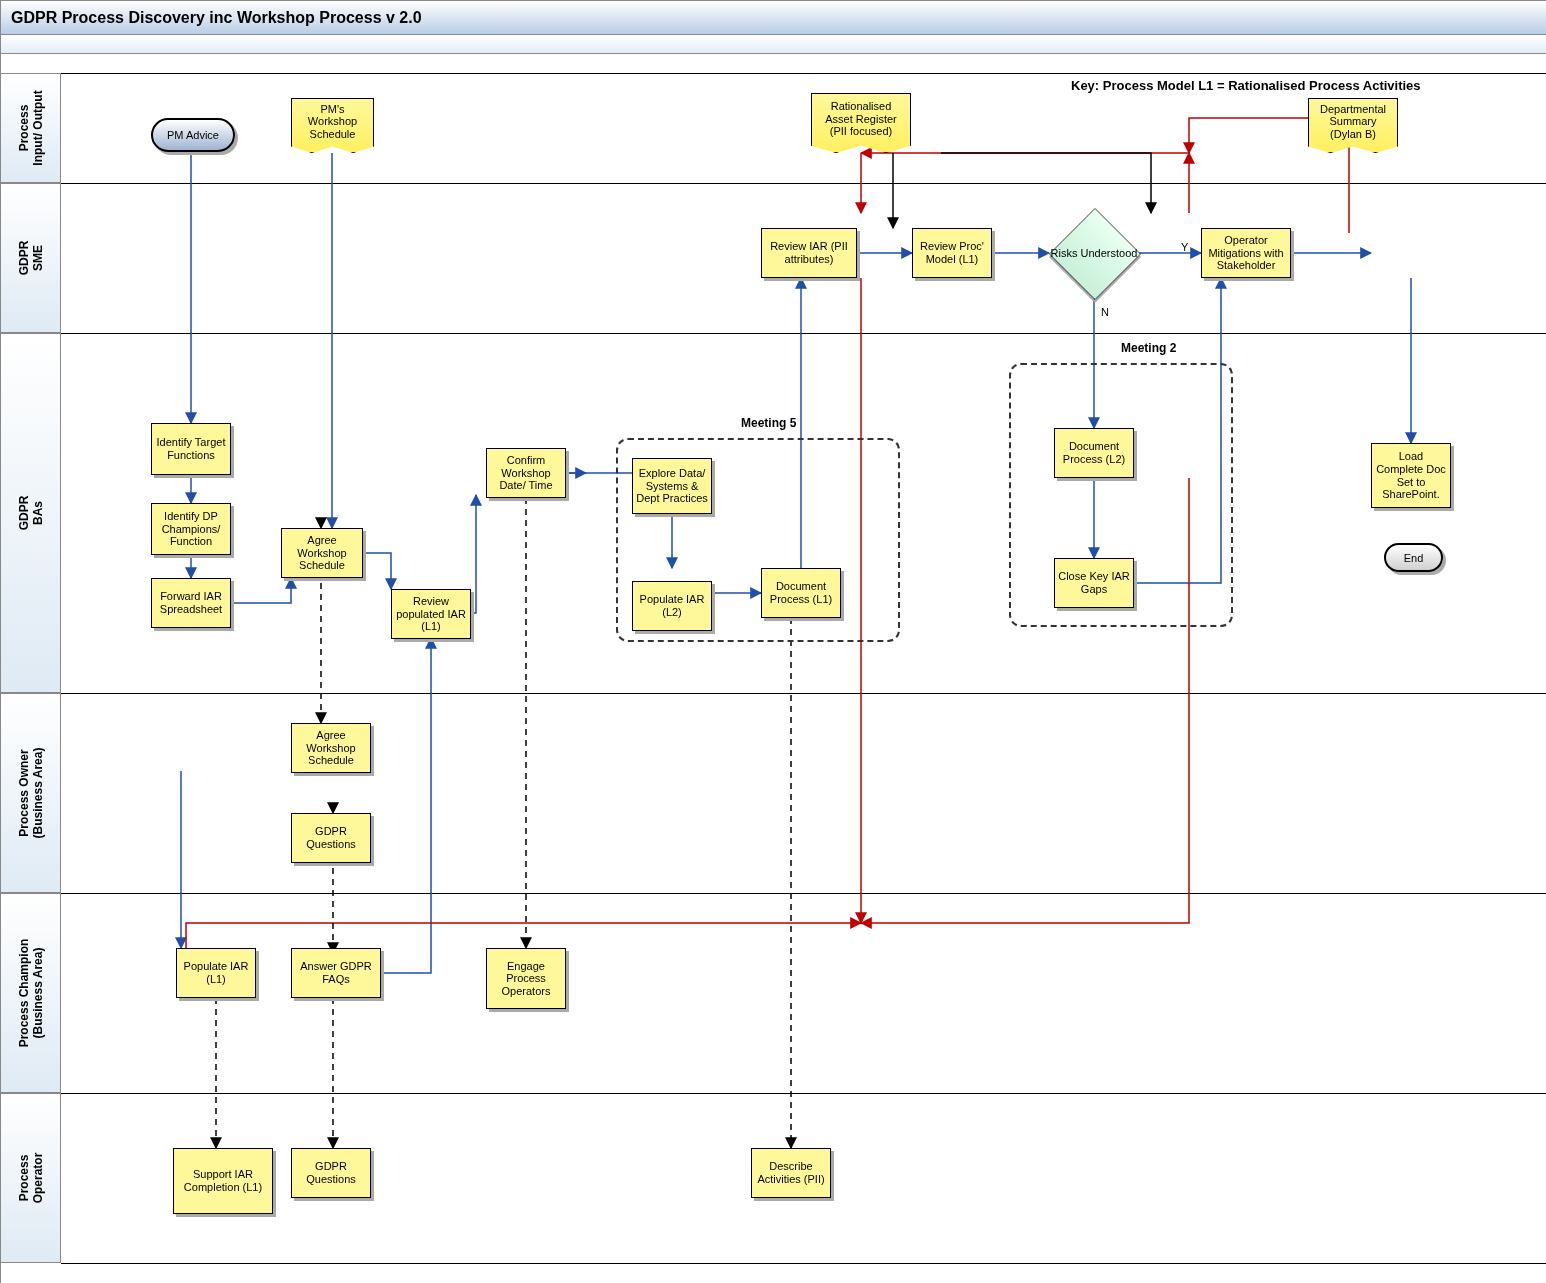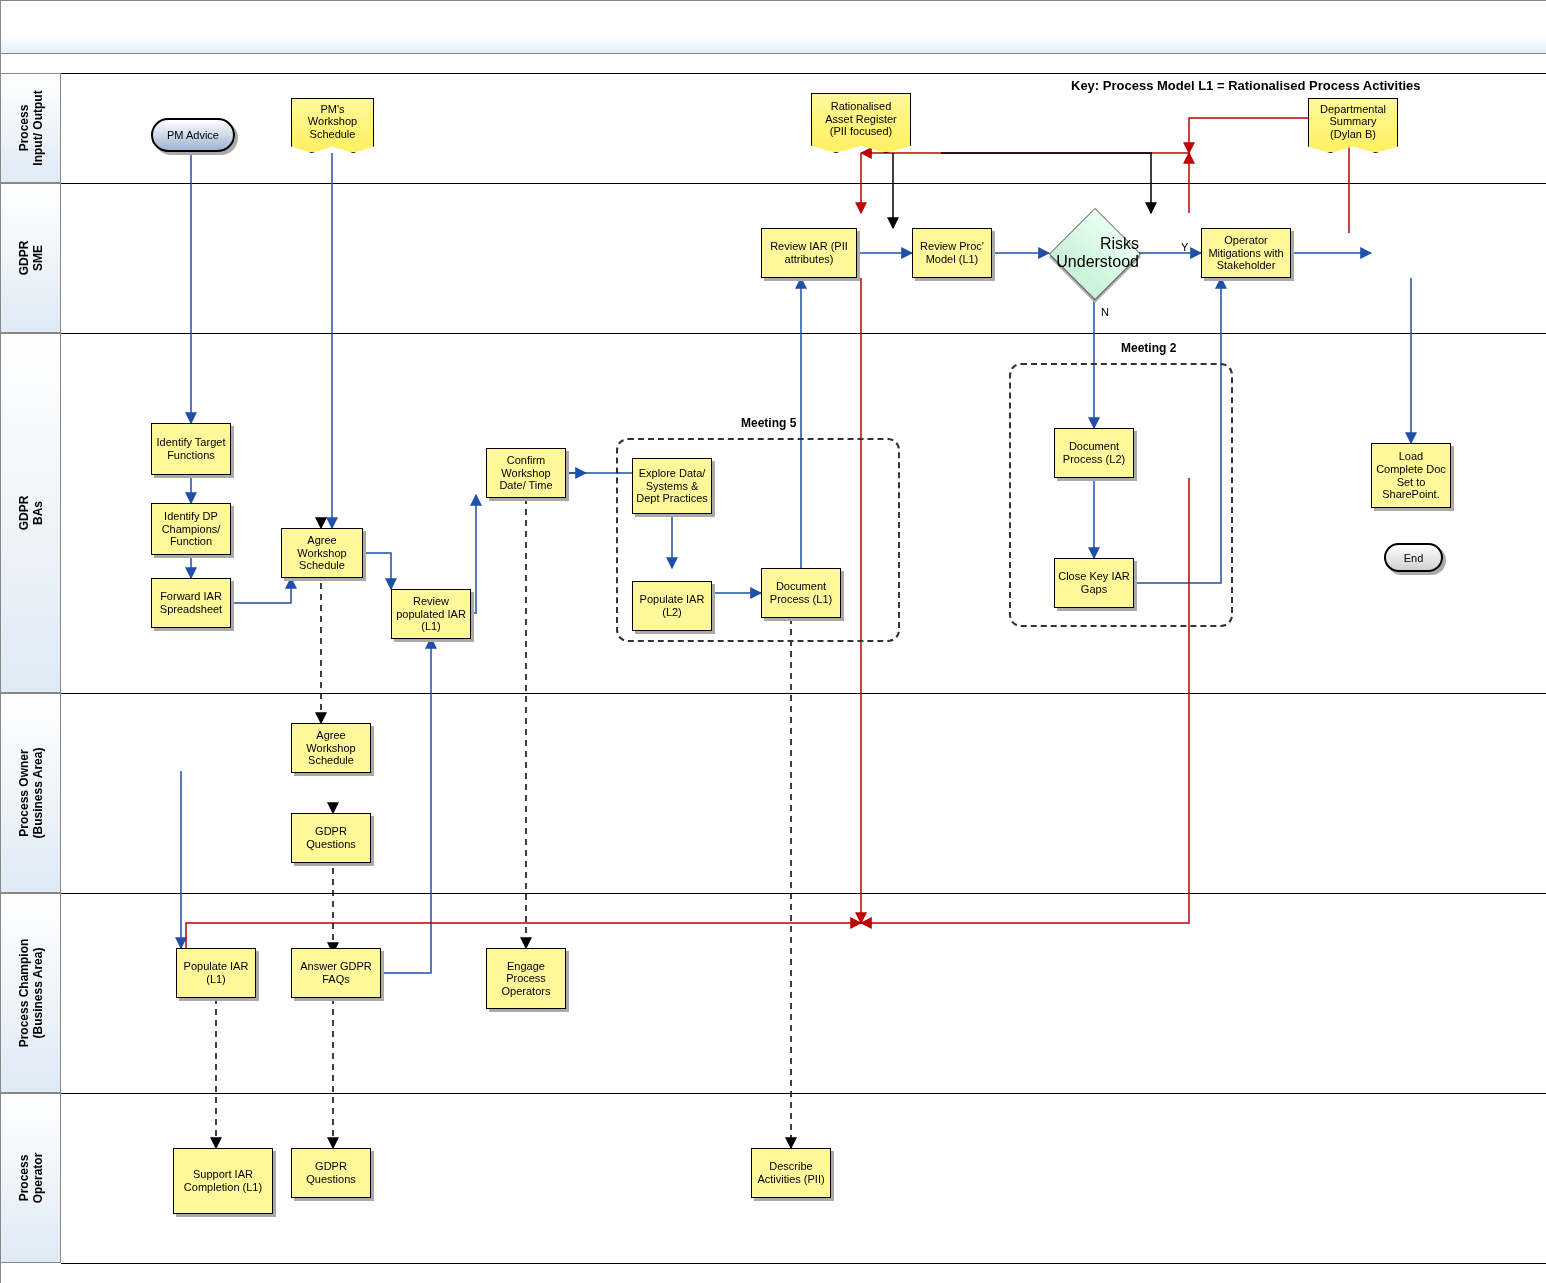--- a/index.html
+++ b/index.html
@@ -11,31 +11,32 @@
 .lane-head .txt{position:absolute;left:50%;top:50%;transform:translate(-50%,-50%) rotate(-90deg);white-space:nowrap;font-weight:bold;font-size:12px;text-align:center;line-height:1.2}
 .hline{position:absolute;left:60px;height:0;border-top:1px solid #000}
 .canvas-inner{position:absolute;left:60px;top:0;width:1486px;height:1231px}
 .box{position:absolute;background:#fff89b;border:1px solid #000;font-size:11px;text-align:center;display:flex;align-items:center;justify-content:center;padding:2px;box-sizing:border-box;line-height:1.15}
 .box.shadow{box-shadow:3px 3px 0 #aaa}
 .terminator{position:absolute;background:linear-gradient(#fff,#9fb3d1);border:2px solid #000;border-radius:20px;font-size:11px;text-align:center;display:flex;align-items:center;justify-content:center;box-shadow:3px 3px 0 #aaa}
 .end{background:linear-gradient(#fff,#d0d0d0)}
 .doc{position:absolute;background:linear-gradient(#fff89b,#fff060);border:1px solid #000;font-size:11px;text-align:center;box-shadow:3px 3px 0 #aaa;clip-path:polygon(0 0,100% 0,100% 88%,75% 100%,50% 88%,25% 100%,0 88%);display:flex;align-items:center;justify-content:center;padding:2px 4px 10px 4px;box-sizing:border-box;line-height:1.15}
 .diamond{position:absolute;width:90px;height:90px}
 .diamond .d{position:absolute;left:0;top:0;width:90px;height:90px;background:linear-gradient(#e8fff0,#c8f0d8);border:1px solid #000;transform:rotate(45deg) scale(.707);box-shadow:3px 3px 0 #aaa}
-.diamond .t{position:absolute;left:0;top:0;width:90px;height:90px;display:flex;align-items:center;justify-content:center;font-size:16px;text-align:right;line-height:1.1}
+.diamond .t{position:absolute;left:0;top:0;width:90px;height:90px;display:flex;align-items:center;justify-content:center;font-size:11px;text-align:right;line-height:1.1}
 .dashgroup{position:absolute;border:2px dashed #333;border-radius:12px}
 .glabel{position:absolute;font-size:12px;font-weight:bold}
 .keytext{position:absolute;font-size:13px;font-weight:bold}
 .ynlabel{position:absolute;font-size:11px}
 svg.conn{position:absolute;left:0;top:0;width:1486px;height:1231px;pointer-events:none}
 </style>
 </head>
 <body>
 
 <div class="page">
+  <div class="title-bar">GDPR Process Discovery inc Workshop Process v 2.0</div>
   <div class="sub-bar"></div>
 
   <div class="canvas">
 
     <div class="lane-head" style="top:20px;height:110px">
         <div class="txt" style="white-space:pre">Process
 Input/ Output</div>
       </div>
     <div class="lane-head" style="top:130px;height:150px">
         <div class="txt" style="white-space:pre">GDPR

